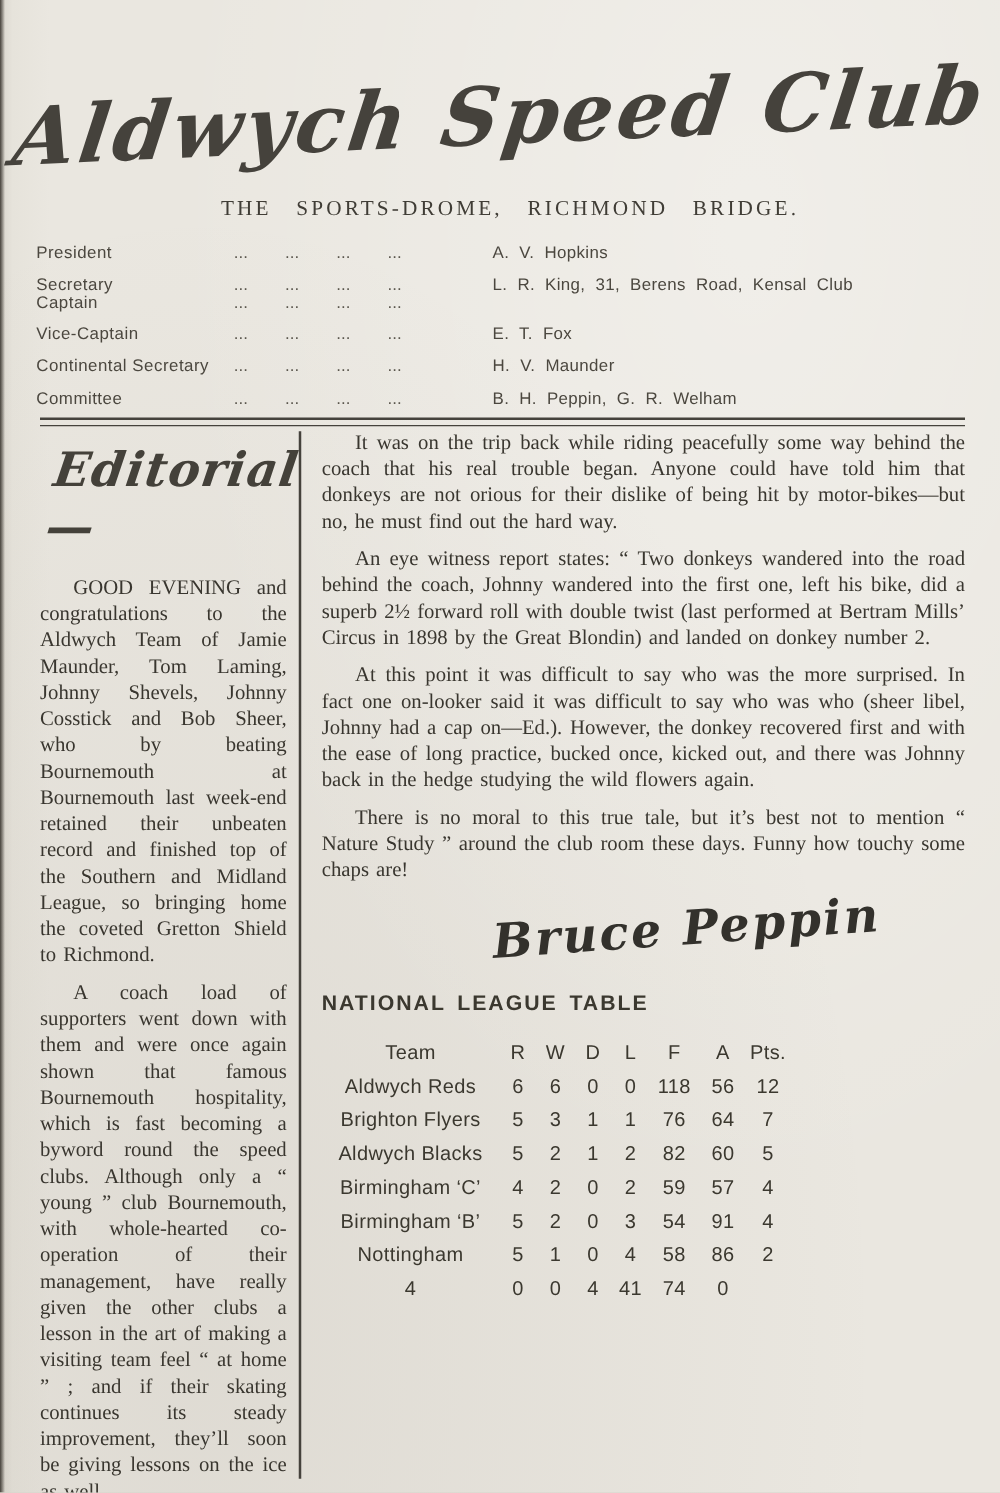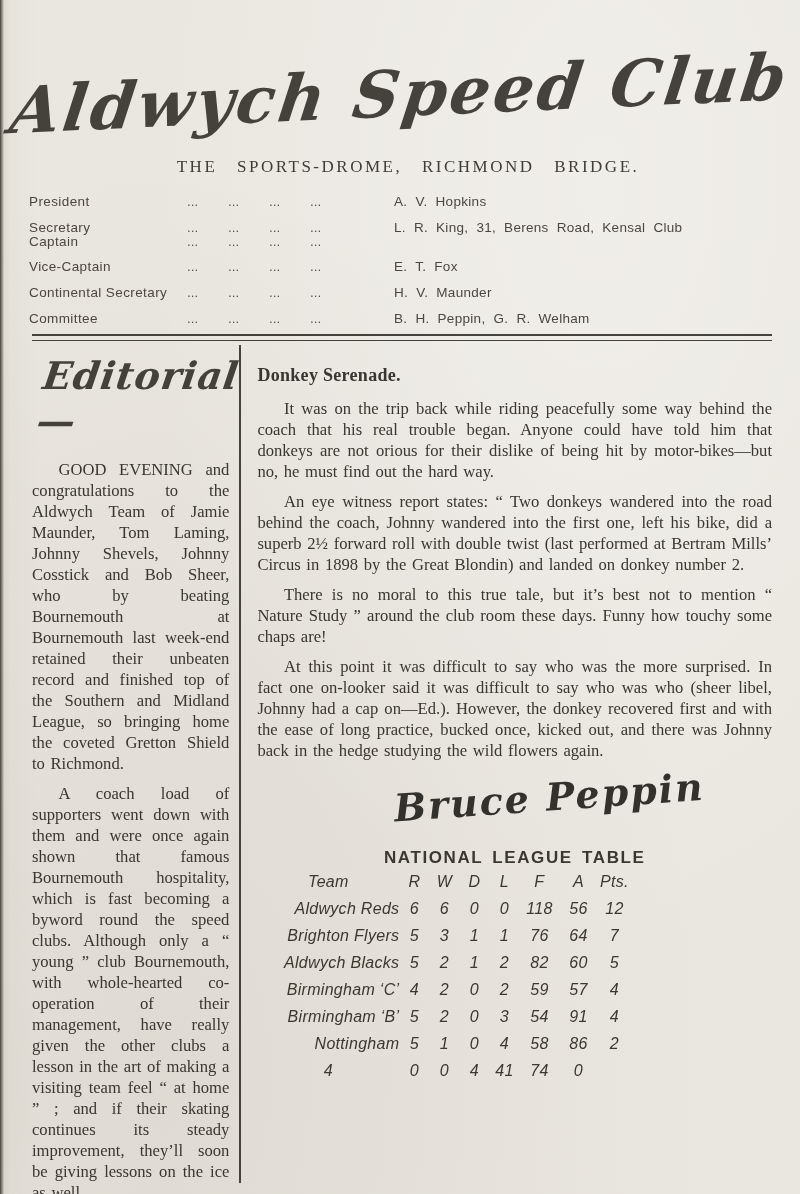--- a/index.html
+++ b/index.html
@@ -115,36 +115,34 @@
     padding-left:70px;
     transform:rotate(-4deg);
     margin:16px 0 10px 0;
     white-space:nowrap;
     letter-spacing:2px;
   }
 
   
   .league { margin-top:26px; font-family:"Liberation Sans", sans-serif; color:#3b382f; }
   .league-title {
-    text-align:center;
     font-size:17px;
     font-weight:700;
     letter-spacing:1.6px;
     word-spacing:3px;
-    margin-bottom:0;
+    margin-bottom:16px;
   }
   .lrow {
     display:grid;
     grid-template-columns:142px 30px 30px 30px 30px 40px 38px 34px;
     line-height:27px;
     font-size:16px;
     letter-spacing:0.3px;
-    font-style:italic;
-  }
-  .lrow .team { text-align:right; white-space:nowrap; }
+  }
+  .lrow .team { text-align:center; white-space:nowrap; }
   .lrow .num  { text-align:center; }
   .lrow.lhead { font-size:16px; }
   .lrow.lhead .team { text-align:center; }
 </style>
 </head>
 <body>
 
 <div class="page">
 
   <header class="masthead">
@@ -193,25 +191,24 @@
       <p>GOOD EVENING and congratulations to the Aldwych Team of Jamie Maunder, Tom Laming, Johnny Shevels, Johnny Cosstick and Bob Sheer, who by beating Bournemouth at Bournemouth last week-end retained their unbeaten record and finished top of the Southern and Midland League, so bringing home the coveted Gretton Shield to Richmond.</p>
       <p>A coach load of supporters went down with them and were once again shown that famous Bournemouth hospitality, which is fast becoming a byword round the speed clubs.  Although only a “ young ” club Bournemouth, with whole-hearted co-operation of their management, have really given the other clubs a lesson in the art of making a visiting team feel “ at home ” ; and if their skating continues its steady improvement, they’ll soon be giving lessons on the ice as well.</p>
 
       <h2>Johnny “ Cowboy ” Shevels.</h2>
 
     </section>
 
     <div class="col-divider"></div>
 
     <section class="col-right article">
-      <h2>Donkey Serenade.</h2>
       <p>It was on the trip back while riding peacefully some way behind the coach that his real trouble began.  Anyone could have told him that donkeys are not orious for their dislike of being hit by motor-bikes—but no, he must find out the hard way.</p>
       <p>An eye witness report states: “ Two donkeys wandered into the road behind the coach, Johnny wandered into the first one, left his bike, did a superb 2½ forward roll with double twist (last performed at Bertram Mills’ Circus in 1898 by the Great Blondin) and landed on donkey number 2.</p>
+      <p>At this point it was difficult to say who was the more surprised.  In fact one on-looker said it was difficult to say who was who (sheer libel, Johnny had a cap on—Ed.).  However, the donkey recovered first and with the ease of long practice, bucked once, kicked out, and there was Johnny back in the hedge studying the wild flowers again.</p>
       <p>There is no moral to this true tale, but it’s best not to mention “ Nature Study ” around the club room these days.  Funny how touchy some chaps are!</p>
-      <p>At this point it was difficult to say who was the more surprised.  In fact one on-looker said it was difficult to say who was who (sheer libel, Johnny had a cap on—Ed.).  However, the donkey recovered first and with the ease of long practice, bucked once, kicked out, and there was Johnny back in the hedge studying the wild flowers again.</p>
 
       <div class="signature">Bruce Peppin</div>
 
       <div class="league">
         <div class="league-title">NATIONAL LEAGUE TABLE</div>
 
         <div class="lrow lhead">
           <span class="team">Team</span>
           <span class="num">R</span>
           <span class="num">W</span>

